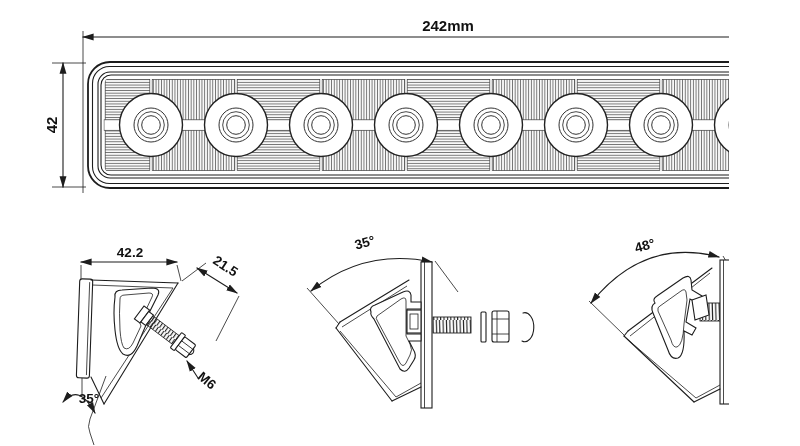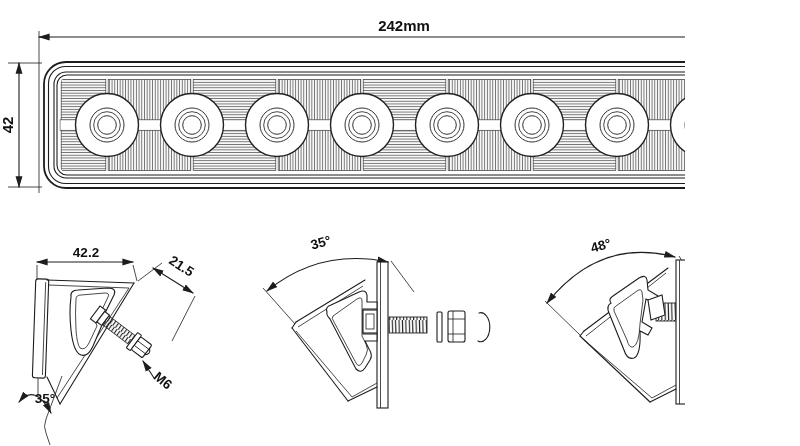--- a/index.html
+++ b/index.html
@@ -1,17 +1,17 @@
 <!DOCTYPE html>
 <html><head>
 <meta charset="utf-8">
 <style>
   html,body{margin:0;padding:0;background:#fff;}
   .stage{position:relative;width:685px;height:446px;background:#fff;overflow:hidden;
-         font-family:"Liberation Sans",sans-serif;}
+         font-family:"Liberation Sans",sans-serif;padding-left:44px;}
   svg text{fill:#111;}
   .dim  {font:bold 15px "Liberation Sans",sans-serif;}
   .dimS {font:bold 13.5px "Liberation Sans",sans-serif;}
   .ln   {stroke:#1d1d1d;stroke-width:1.1;fill:none;stroke-linecap:round;}
   .lnt  {stroke:#1d1d1d;stroke-width:0.8;fill:none;}
   .fw   {fill:#fff;stroke:#1d1d1d;stroke-width:1.1;}
 </style>
 </head>
 <body>
 

